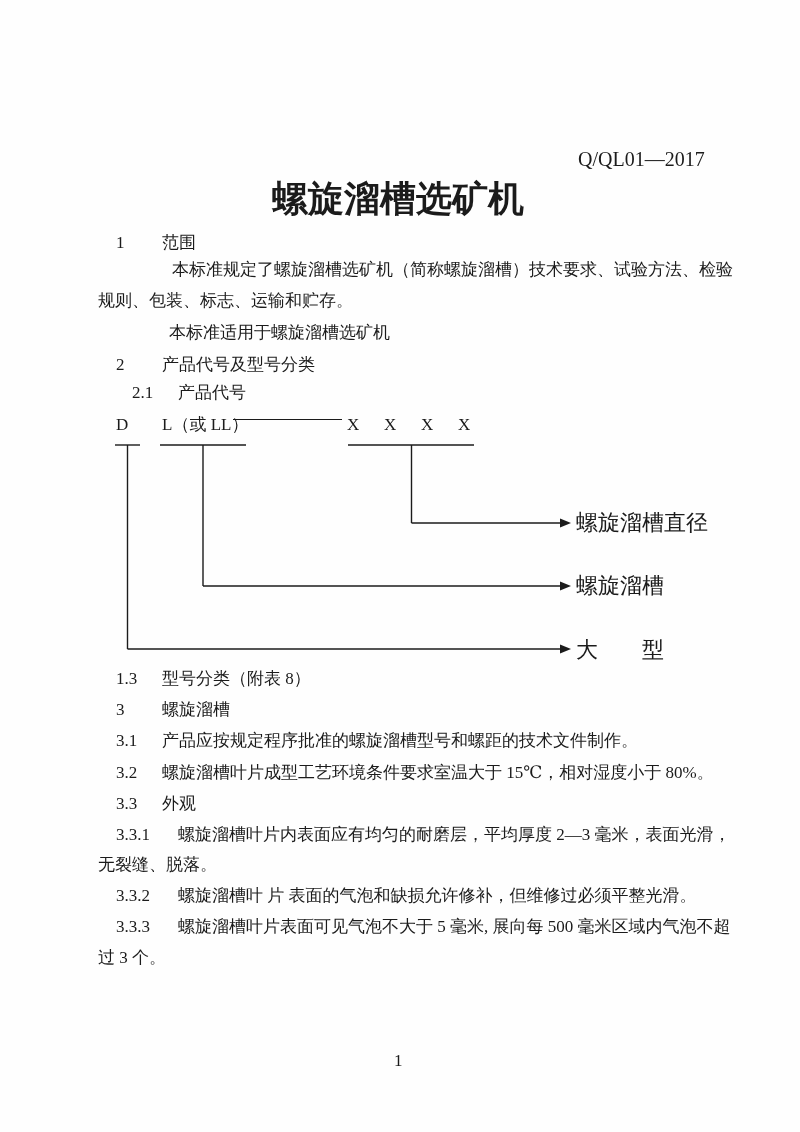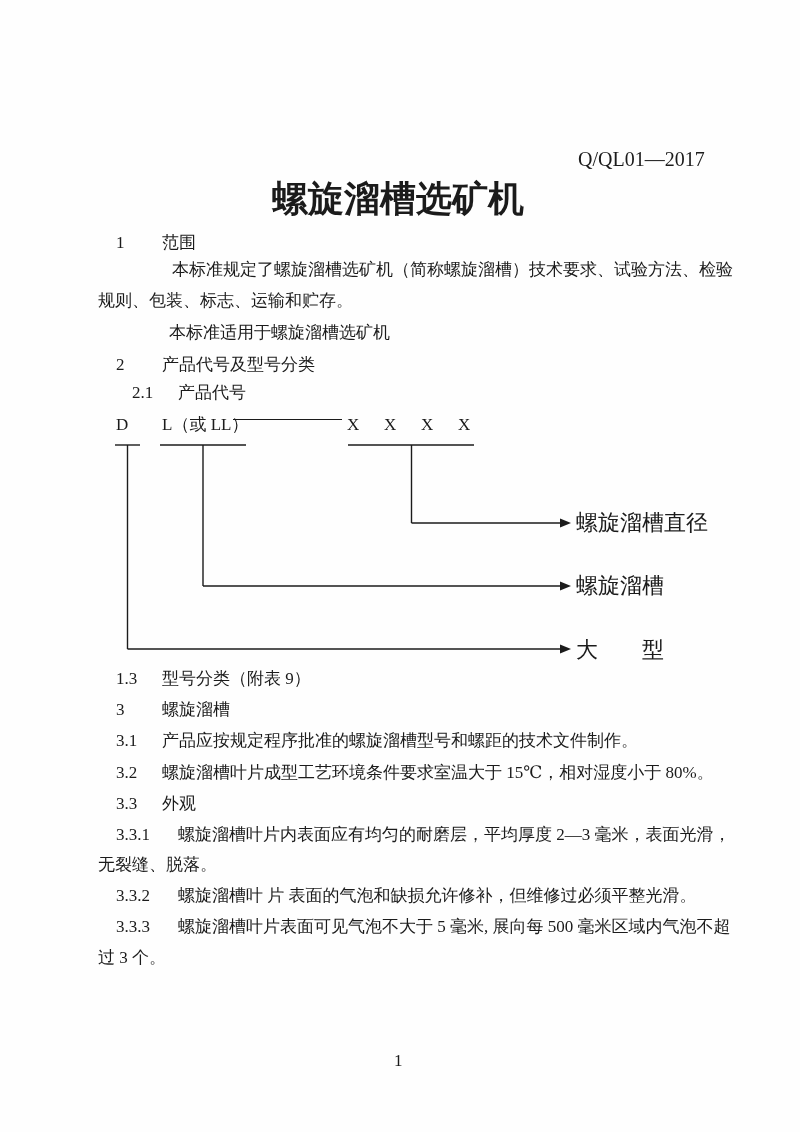--- a/index.html
+++ b/index.html
@@ -93,21 +93,21 @@
       <polygon points="560,78.5 571,83 560,87.5"></polygon>
       <polygon points="560,141.5 571,146 560,150.5"></polygon>
       <polygon points="560,204.5 571,209 560,213.5"></polygon>
     </g>
   </svg>
 
   <div class="diagram-label" style="top:514px;">螺旋溜槽直径</div>
   <div class="diagram-label" style="top:577px;">螺旋溜槽</div>
   <div class="diagram-label" style="top:641px;">大　　型</div>
 
-  <div class="line" style="left:116px;top:669px;"><span class="num numw1">1.3</span><span>型号分类（附表 9）</span></div>
+  <div class="line" style="left:116px;top:669px;"><span class="num numw1">1.3</span><span>型号分类（附表 8）</span></div>
 
   <div class="line" style="left:116px;top:700px;"><span class="num numw1">3</span><span>螺旋溜槽</span></div>
 
   <div class="line" style="left:116px;top:731px;"><span class="num numw1">3.1</span><span>产品应按规定程序批准的螺旋溜槽型号和螺距的技术文件制作。</span></div>
 
   <div class="line" style="left:116px;top:763px;"><span class="num numw1">3.2</span><span>螺旋溜槽叶片成型工艺环境条件要求室温大于 15℃，相对湿度小于 80%。</span></div>
 
   <div class="line" style="left:116px;top:794px;"><span class="num numw1">3.3</span><span>外观</span></div>
 
   <div class="line" style="left:116px;top:825px;"><span class="num numw3">3.3.1</span><span>螺旋溜槽叶片内表面应有均匀的耐磨层，平均厚度 2—3 毫米，表面光滑，</span></div>

